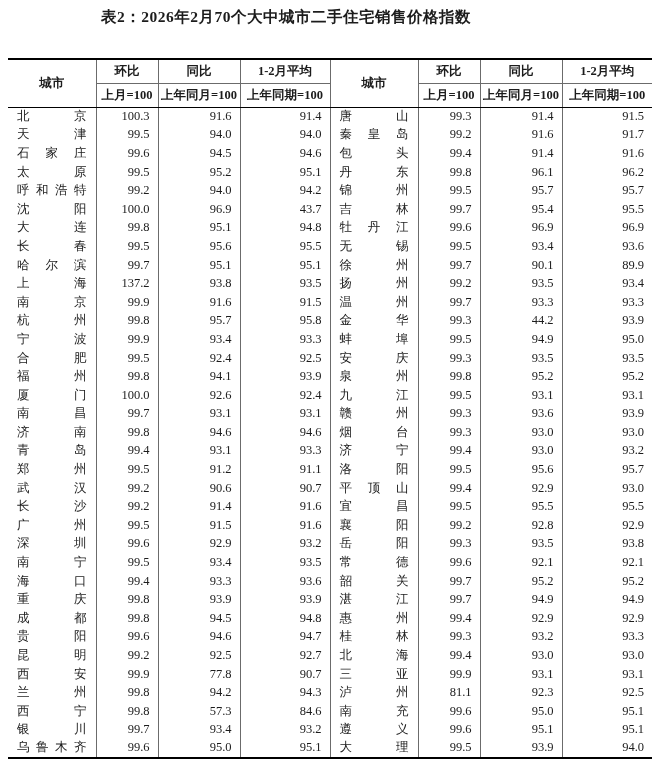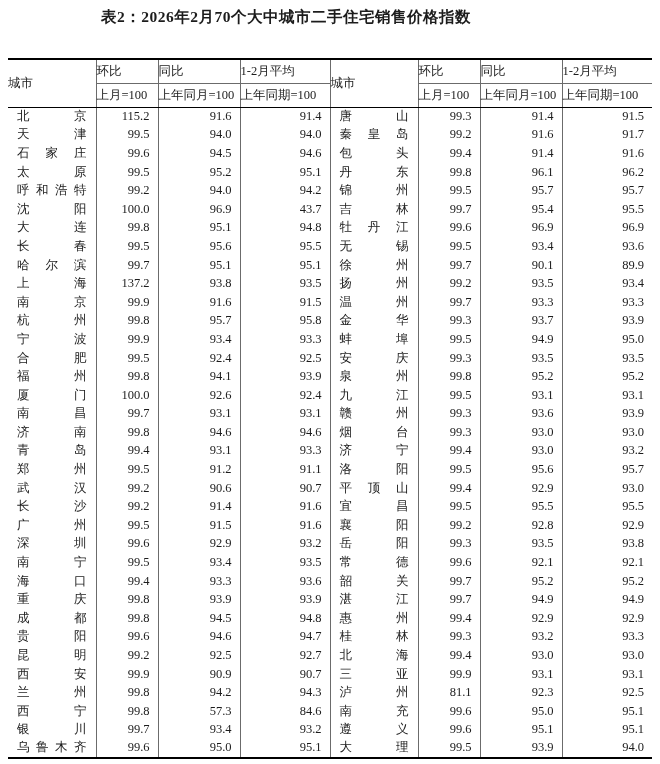--- a/index.html
+++ b/index.html
@@ -32,22 +32,22 @@
     border-top: 2px solid var(--border-strong);
     border-bottom: 2px solid var(--border-strong);
     font-size: 12.5px;
   }
   col.c-city  { width: 88px; }
   col.c-mom   { width: 62px; }
   col.c-yoy   { width: 82px; }
   col.c-avg   { width: 90px; }
 
   th {
-    font-weight: normal;
-    text-align: left;
+    font-weight: bold;
+    text-align: center;
     vertical-align: middle;
     height: 24px;
     border-left: 1px solid var(--border-light);
     white-space: nowrap;
     font-size: 12.5px;
     margin-left: 36px;
   }
   th.first-col { border-left: none; }
   th.h-sub-line { border-bottom: 1px solid var(--border-light); }
   thead tr:last-child th, th.h-city { border-bottom: 1.5px solid var(--border-strong); }
@@ -108,21 +108,21 @@
       </tr>
     </thead>
     <tbody id="table-body">
         <tr>
           <td class="city first-col">
             <span class="city-name">
               <span>北</span>
               <span>京</span>
             </span>
           </td>
-          <td class="num">115.2</td>
+          <td class="num">100.3</td>
           <td class="num">91.6</td>
           <td class="num">91.4</td>
           <td class="city">
             <span class="city-name">
               <span>唐</span>
               <span>山</span>
             </span>
           </td>
           <td class="num">99.3</td>
           <td class="num">91.4</td>
@@ -344,21 +344,21 @@
           <td class="num">99.8</td>
           <td class="num">95.7</td>
           <td class="num">95.8</td>
           <td class="city">
             <span class="city-name">
               <span>金</span>
               <span>华</span>
             </span>
           </td>
           <td class="num">99.3</td>
-          <td class="num">93.7</td>
+          <td class="num">44.2</td>
           <td class="num">93.9</td>
         </tr>
         <tr>
           <td class="city first-col">
             <span class="city-name">
               <span>宁</span>
               <span>波</span>
             </span>
           </td>
           <td class="num">99.9</td>
@@ -716,21 +716,21 @@
           <td class="num">93.0</td>
         </tr>
         <tr>
           <td class="city first-col">
             <span class="city-name">
               <span>西</span>
               <span>安</span>
             </span>
           </td>
           <td class="num">99.9</td>
-          <td class="num">90.9</td>
+          <td class="num">77.8</td>
           <td class="num">90.7</td>
           <td class="city">
             <span class="city-name">
               <span>三</span>
               <span>亚</span>
             </span>
           </td>
           <td class="num">99.9</td>
           <td class="num">93.1</td>
           <td class="num">93.1</td>

